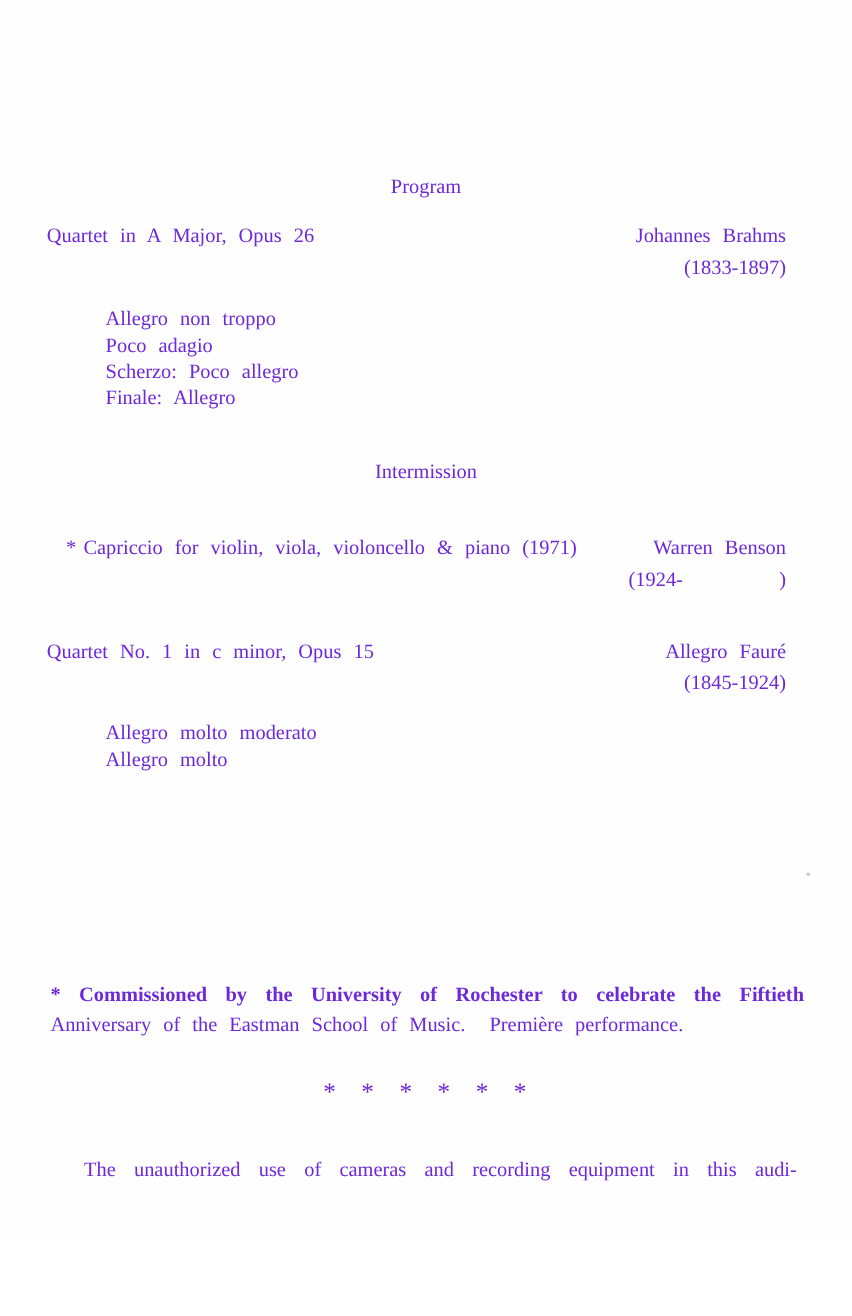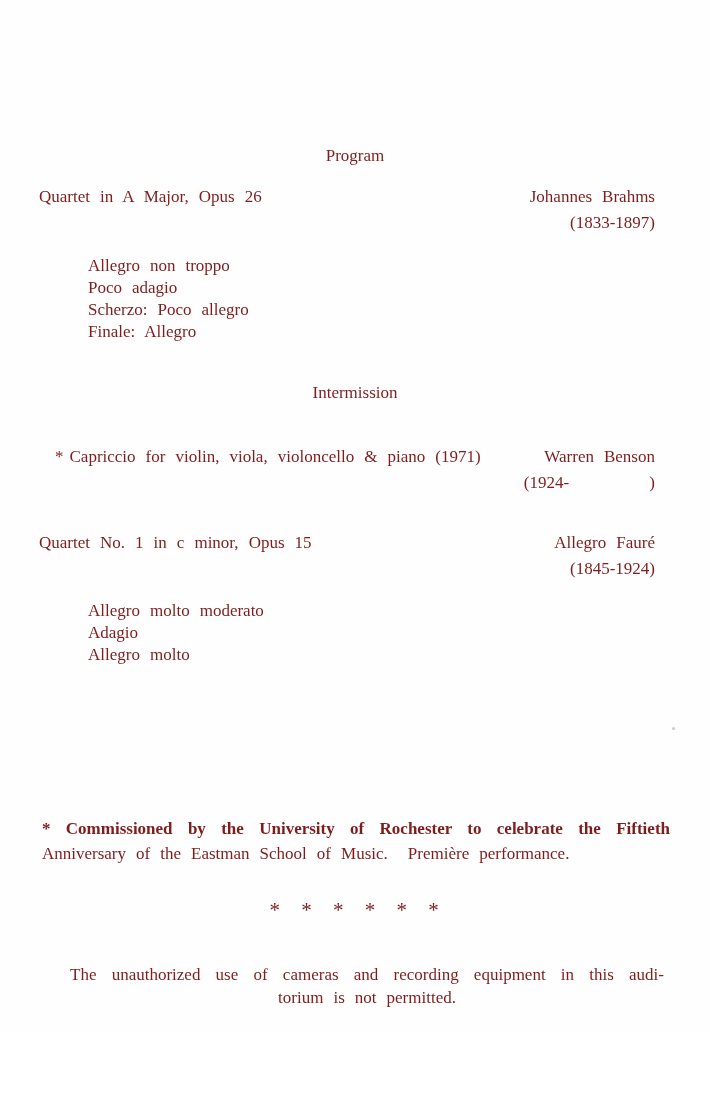--- a/index.html
+++ b/index.html
@@ -7,21 +7,21 @@
     padding: 0;
     background: #ffffff;
   }
   .page {
     position: relative;
     width: 710px;
     height: 1031px;
     background: #fefefe;
     font-family: "Liberation Serif", "DejaVu Serif", serif;
     font-size: 17px;
-    color: #7f1d1d;
+    color: #6d28d9;
     word-spacing: 0.34em;
     overflow: hidden;
   }
   .abs { position: absolute; left: 0; right: 0; }
 
   .centered { text-align: center; }
 
   .piece-row {
     display: flex;
     justify-content: space-between;
@@ -122,31 +122,29 @@
   <div class="abs piece-row" style="top:533px">
     <div class="piece-title">Quartet No. 1 in c minor, Opus 15</div>
     <div class="composer-block">
       <div>Allegro Fauré</div>
       <div class="composer-dates">(1845-1924)</div>
     </div>
   </div>
 
   <div class="abs movements" style="top:600px">
     <div>Allegro molto moderato</div>
-    <div>Adagio</div>
     <div>Allegro molto</div>
   </div>
 
   <div class="speck"></div>
 
   <div class="abs footnote" style="top:816px">
     <div class="footnote-line1"><span>*</span> <span>Commissioned by the University of Rochester to celebrate the Fiftieth</span></div>
     <div class="footnote-line2">Anniversary of the Eastman School of Music.  Première performance.</div>
   </div>
 
   <div class="abs separator" style="top:898px">* * * * * *</div>
 
   <div class="abs notice" style="top:963px">
     <div class="notice-line1">The unauthorized use of cameras and recording equipment in this audi-</div>
-    <div class="notice-line2">torium is not permitted.</div>
   </div>
 
 </div>
 
 </body></html>

